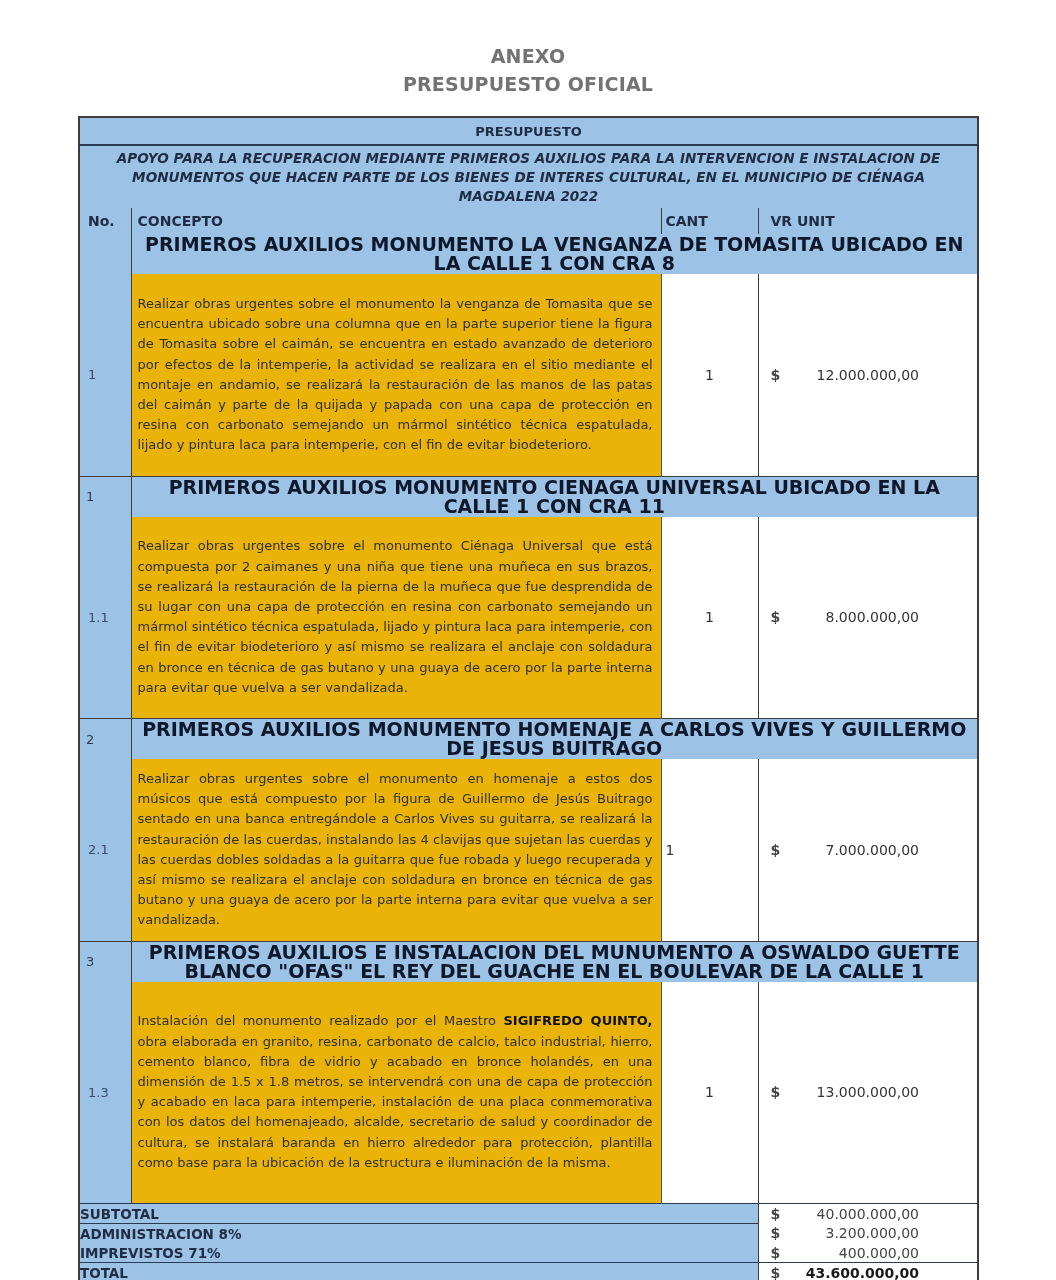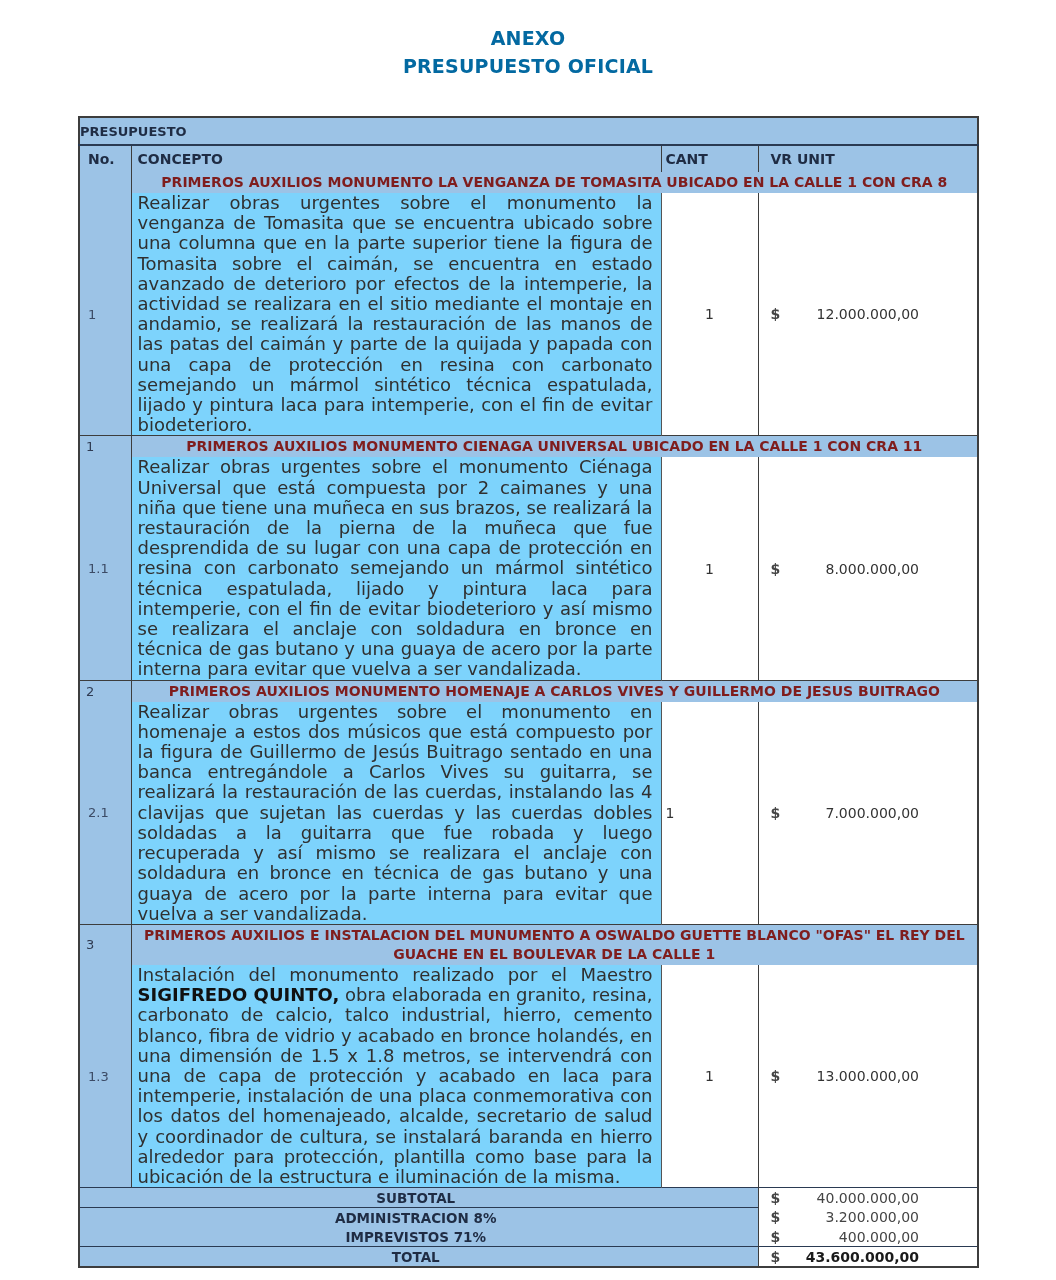--- a/index.html
+++ b/index.html
@@ -1,52 +1,52 @@
 <!DOCTYPE html>
 <html><head>
   <meta charset="utf-8">
   <style>
     html, body { margin: 0; padding: 0; background: #ffffff; }
     body { width: 1056px; height: 1280px; position: relative; overflow: hidden;
            font-family: "DejaVu Sans", sans-serif; color: #1a1a1a; }
-    .doc-title { position: absolute; top: 24px; left: 0; width: 1056px; text-align: center;
+    .doc-title { position: absolute; top: 42px; left: 0; width: 1056px; text-align: center;
                  font-family: "DejaVu Sans", sans-serif; font-weight: bold; font-size: 19px;
-                 line-height: 28px; color: #0369a1; letter-spacing: 0.2px; }
+                 line-height: 28px; color: #737373; letter-spacing: 0.2px; }
     table.budget { position: absolute; top: 116px; left: 78px; width: 899px;
                    border-collapse: collapse; table-layout: fixed;
                    border: 2px solid #3d3d3d; }
     table.budget td { padding: 0; vertical-align: middle; }
     .blue { background: #9cc3e6; }
-    .hdr-presupuesto { font-weight: bold; font-size: 13px; color: #1f2c44;
+    .hdr-presupuesto { text-align: center; font-weight: bold; font-size: 13px; color: #1f2c44;
                        height: 26px; border-bottom: 2px solid #2a3a52; }
     .hdr-project { text-align: center; font-weight: bold; font-style: italic; font-size: 13.6px;
                    color: #1f2c44; line-height: 19px; padding: 3px 20px 2px 20px !important; }
     .colhdr { font-weight: bold; font-size: 14px; color: #1f2c44; height: 26px; }
     .colhdr.no { padding-left: 8px !important; }
     .colhdr.concept { padding-left: 6px !important; border-left: 1.5px solid #3d3d3d; }
     .colhdr.cant { padding-left: 4px !important; border-left: 1.5px solid #3d3d3d; }
     .colhdr.vr { padding-left: 12px !important; border-left: 1.5px solid #3d3d3d; margin-top: 24px; }
-    .section-title { text-align: center; font-weight: bold; font-size: 14px; color: #7f1d1d;
+    .section-title { text-align: center; font-weight: bold; font-size: 19px; color: #0f172a;
                      line-height: 19px; padding: 1px 6px !important; border-left: 1.5px solid #3d3d3d; }
     .section-no { font-size: 13px; color: #2f3b52; padding-left: 6px !important;
                   border-top: 1.5px solid #3d3d3d; }
     .section-row td { border-top: 1.5px solid #3d3d3d; }
     .item-no { font-size: 13px; color: #3c4b66; padding-left: 8px !important; }
-    .item-desc { background: #7dd3fc; font-size: 18px; line-height: 20.2px; color: #303030;
+    .item-desc { background: #eab308; font-size: 13px; line-height: 20.2px; color: #303030;
                  text-align: justify; padding: 0 8px 0 6px !important;
                  border-left: 1.5px solid #3d3d3d; border-right: 1.5px solid #555; }
     .item-desc b { color: #111; }
     .item-cant { background: #ffffff; text-align: center; font-size: 14px; color: #333;
                  border-right: 1.5px solid #3d3d3d; }
     .item-cant.left { text-align: left; padding-left: 4px !important; }
     .item-val { background: #ffffff; font-size: 14px; color: #333; }
     .money { display: flex; justify-content: space-between; padding: 0 58px 0 12px; }
     .money .cur { font-weight: bold; color: #444; }
     .totals-row td { height: 19px; }
-    .total-label { text-align: center; font-weight: bold; font-size: 13.5px; color: #1f2c44;
+    .total-label { text-align: left; font-weight: bold; font-size: 13.5px; color: #1f2c44;
                    padding-right: 6px !important; }
     .total-val { background: #ffffff; font-size: 14px; color: #444;
                  border-left: 1.5px solid #3d3d3d; }
     .total-val .money { padding-right: 58px; }
     .grand .total-val { font-weight: bold; color: #1a1a1a; }
     .b-top { border-top: 1.5px solid #2a3a52; }
   </style>
 </head>
 <body>
 
@@ -58,20 +58,23 @@
 <table class="budget">
   <colgroup>
     <col style="width:52px">
     <col style="width:530px">
     <col style="width:97px">
     <col style="width:220px">
   </colgroup>
   <tbody>
       <tr>
     <td colspan="4" class="blue hdr-presupuesto">PRESUPUESTO</td>
+  </tr>
+  <tr>
+    <td colspan="4" class="blue hdr-project">APOYO PARA LA RECUPERACION MEDIANTE PRIMEROS AUXILIOS PARA LA INTERVENCION E INSTALACION DE MONUMENTOS QUE HACEN PARTE DE LOS BIENES DE INTERES CULTURAL, EN EL MUNICIPIO DE CIÉNAGA MAGDALENA 2022</td>
   </tr>
   <tr>
     <td class="blue colhdr no">No.</td>
     <td class="blue colhdr concept">CONCEPTO</td>
     <td class="blue colhdr cant">CANT</td>
     <td class="blue colhdr vr">VR UNIT</td>
   </tr>
 
   <tr>
     <td class="blue section-no" style="border-top:none"></td>

